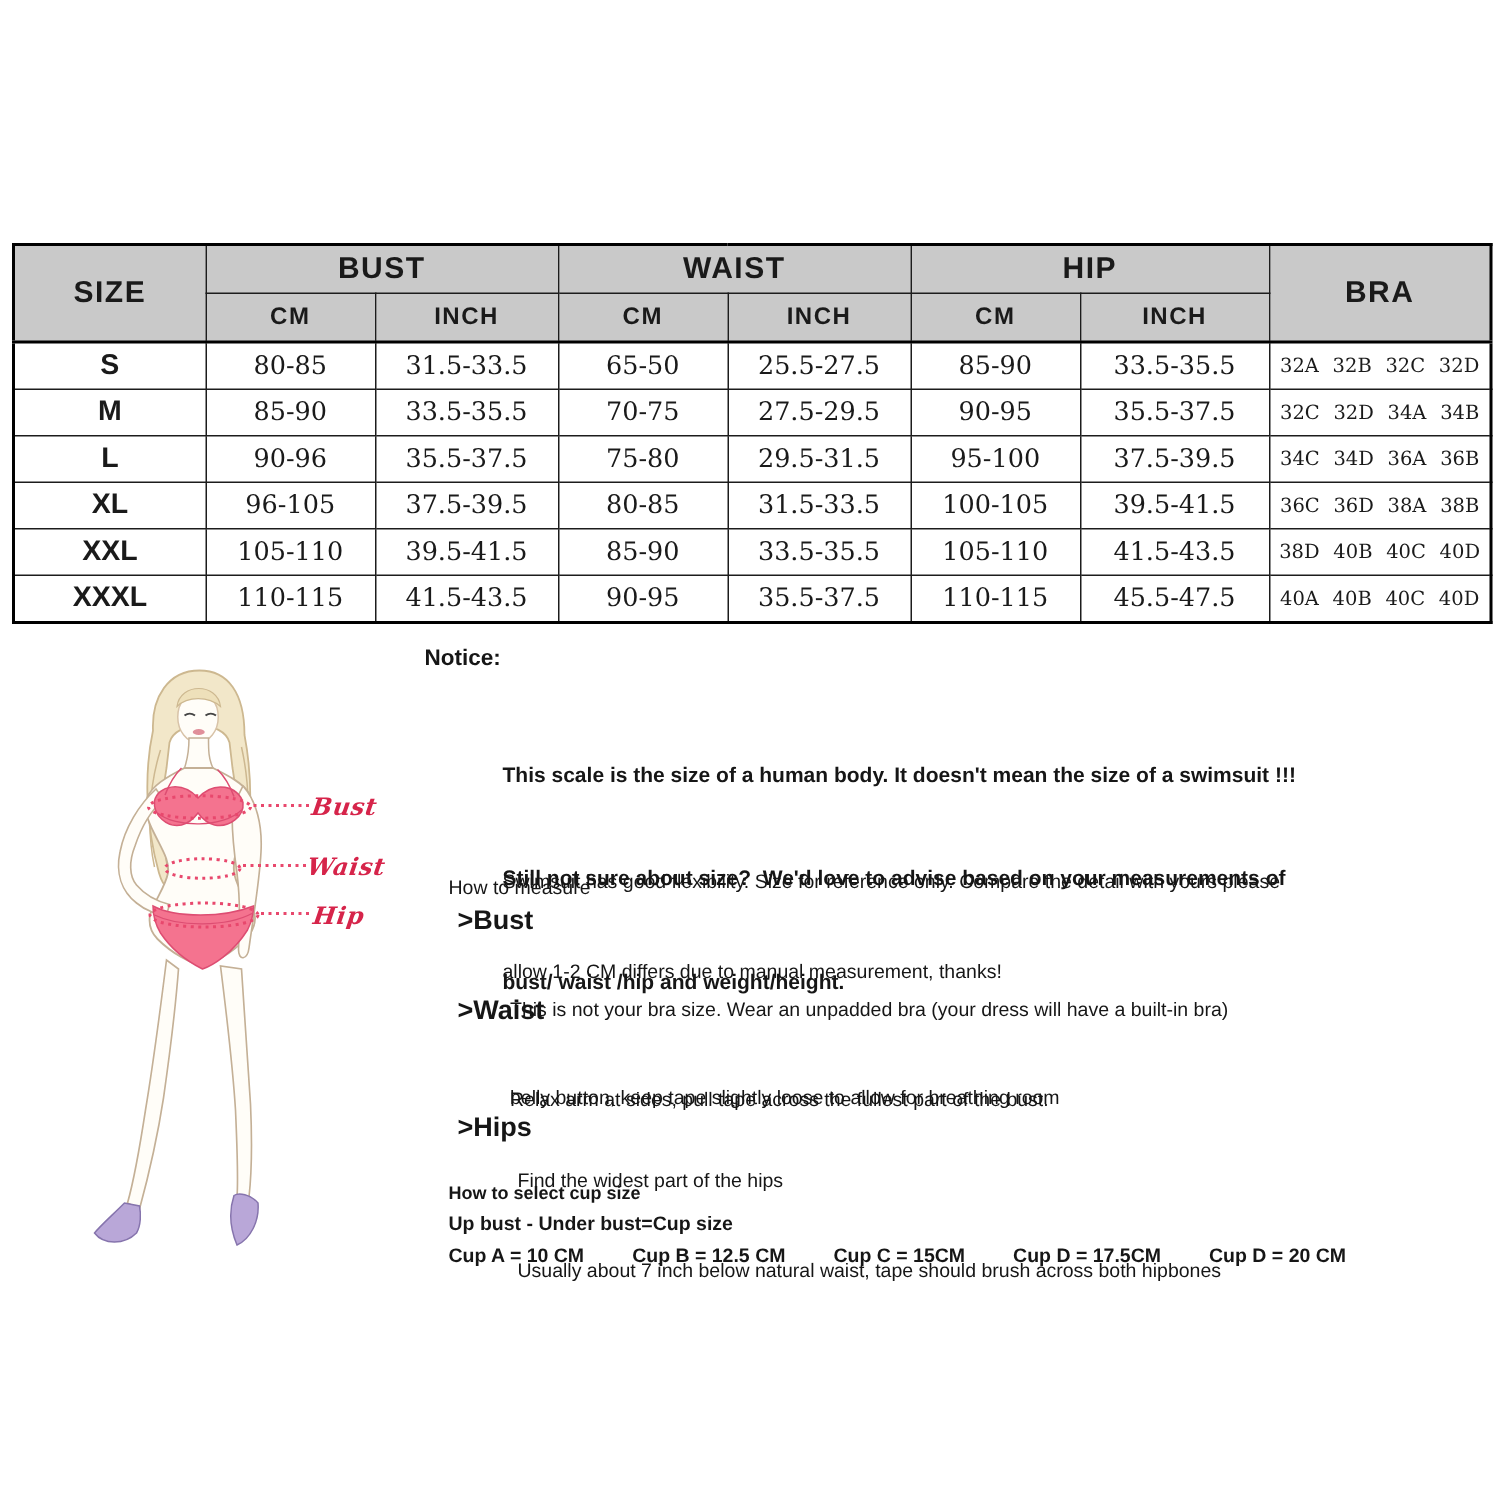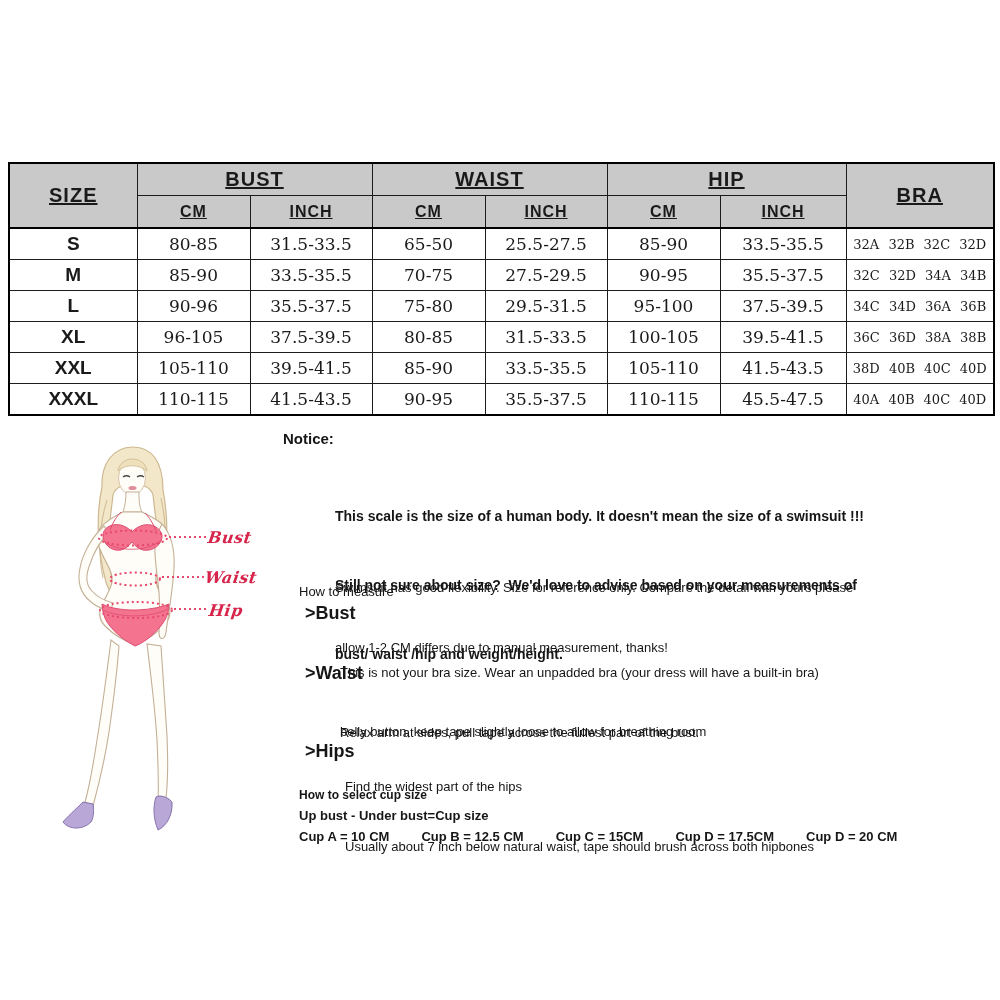--- a/index.html
+++ b/index.html
@@ -14,21 +14,21 @@
     border:2px solid #000;
   }
   .size-table th,.size-table td{
     border:1px solid #1c1c1c;text-align:center;vertical-align:middle;
     padding:0;overflow:hidden;white-space:pre;
   }
   .size-table thead th{
     background:#c9c9c9;height:31px;
     font-family:"Liberation Sans",sans-serif;font-weight:600;
   }
-  .size-table thead{border-bottom:2px solid #000;text-decoration:underline;}
+  .size-table thead{border-bottom:2px solid #000;}
   th.h-main{font-size:20px;letter-spacing:1px;}
   th.h-sub{font-size:16px;letter-spacing:1px;}
   .size-table tbody td{height:30px;background:#ffffff;}
   td.c-size{font-size:19px;font-weight:600;font-family:"Liberation Sans",sans-serif;}
   td.c-num{font-size:17px;font-family:"DejaVu Serif","Liberation Serif",serif;}
   td.c-inch{background:#e7e7e7;}
   td.c-bra{font-size:13px;font-family:"DejaVu Serif","Liberation Serif",serif;word-spacing:5px;}
   
   .figure-wrap{position:absolute;left:55px;top:440px;width:230px;height:430px;}
   .fig-label{

